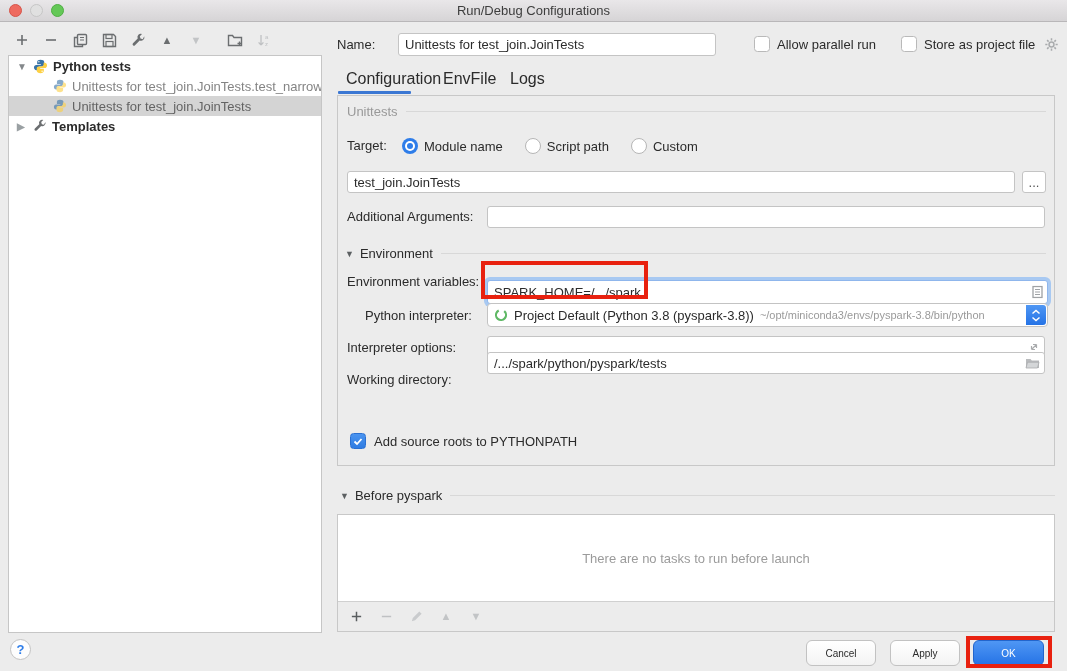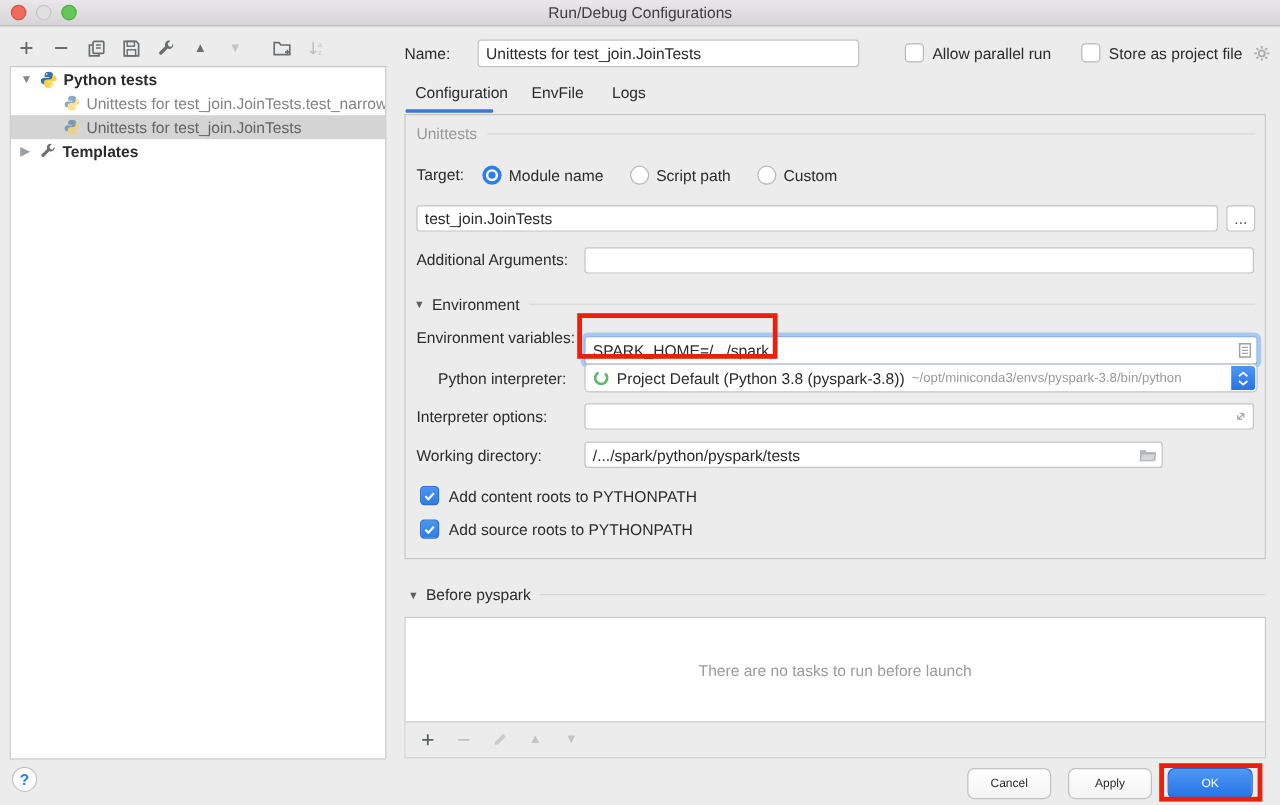--- a/index.html
+++ b/index.html
@@ -50,21 +50,21 @@
   .abs { position:absolute; }
   .field {
     background:#fff; border:1px solid #c4c4c4; border-radius:3px;
     font-family:"Liberation Sans", sans-serif; font-size:13px; color:#2b2b2b;
     padding:0 6px; outline:none;
   }
   .cb { width:16px; height:16px; border-radius:3.5px; background:#fff; border:1px solid #b9b9b9; display:inline-flex; align-items:center; justify-content:center; flex:none; }
   .cb.checked { background:linear-gradient(#4a94f0,#2f7ce2); border:1px solid #2a70d2; }
 
   
-  .tab { position:absolute; top:70px; font-size:13px; color:#2b2b2b; }
+  .tab { position:absolute; top:70px; font-size:16px; color:#2b2b2b; }
   .tab-underline { position:absolute; top:91px; height:3px; background:#3b77d3; border-radius:1px; }
 
   
   .config-panel {
     position:absolute; left:337px; top:95px; width:718px; height:371px;
     border:1px solid #c8c8c8;
   }
   .group-hdr { position:absolute; display:flex; align-items:center; }
   .group-hdr .g-label { color:#999; margin-right:8px; }
   .group-hdr .g-line { flex:1; height:1px; background:#d8d8d8; }
@@ -321,38 +321,30 @@
   <div class="abs" style="left:149px; top:240px; width:558px; height:22px;">
     <input class="field" style="width: 100%; height: 100%; padding-right: 24px;" value="">
     <span class="in-icon">
       <svg width="12" height="12" viewBox="0 0 12 12">
           <path d="M3.5 8.5l5-5M8.5 3.5H5M8.5 3.5V7M3.5 8.5H7M3.5 8.5V5" stroke="#a9abad" stroke-width="1.2" fill="none"></path>
         </svg>
     </span>
   </div>
 
   <div class="lbl" style="left:9px; top:276px;">Working directory:</div>
-  <div class="abs" style="left:149px; top:272px; width:482px; height:22px;">
+  <div class="abs" style="left:149px; top:256px; width:558px; height:22px;">
     <input class="field" style="width: 100%; height: 100%; padding-right: 26px;" value="/.../spark/python/pyspark/tests">
     <span class="in-icon">
       <svg width="15" height="12" viewBox="0 0 15 12">
           <path d="M1 2h4.5l1.3 1.6H14v7.4H1z" fill="#b9bbbd"></path>
           <path d="M2.5 5.2H14L12.5 11H1z" fill="#d4d6d8" stroke="#a9abad" stroke-width=".8"></path>
         </svg>
     </span>
   </div>
 
-  <div class="cb-row" style="left:12px; top:309px;">
-    <span class="cb checked">
-      <svg width="10" height="9" viewBox="0 0 10 9">
-          <path d="M1.5 4.5l2.5 2.5 4.5-5" stroke="#fff" stroke-width="1.8" fill="none"></path>
-        </svg>
-    </span>
-    <span>Add content roots to PYTHONPATH</span>
-  </div>
   <div class="cb-row" style="left:12px; top:337px;">
     <span class="cb checked">
       <svg width="10" height="9" viewBox="0 0 10 9">
           <path d="M1.5 4.5l2.5 2.5 4.5-5" stroke="#fff" stroke-width="1.8" fill="none"></path>
         </svg>
     </span>
     <span>Add source roots to PYTHONPATH</span>
   </div>
 </div>
 

